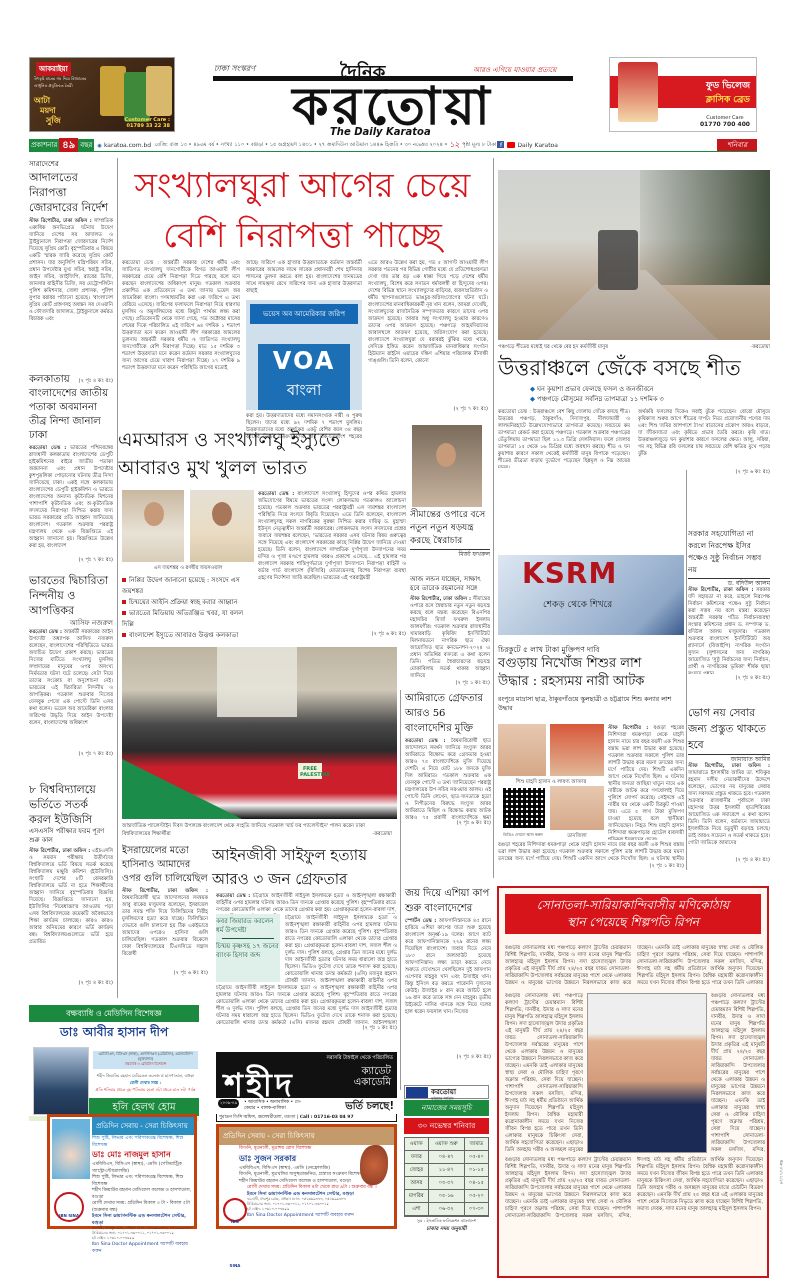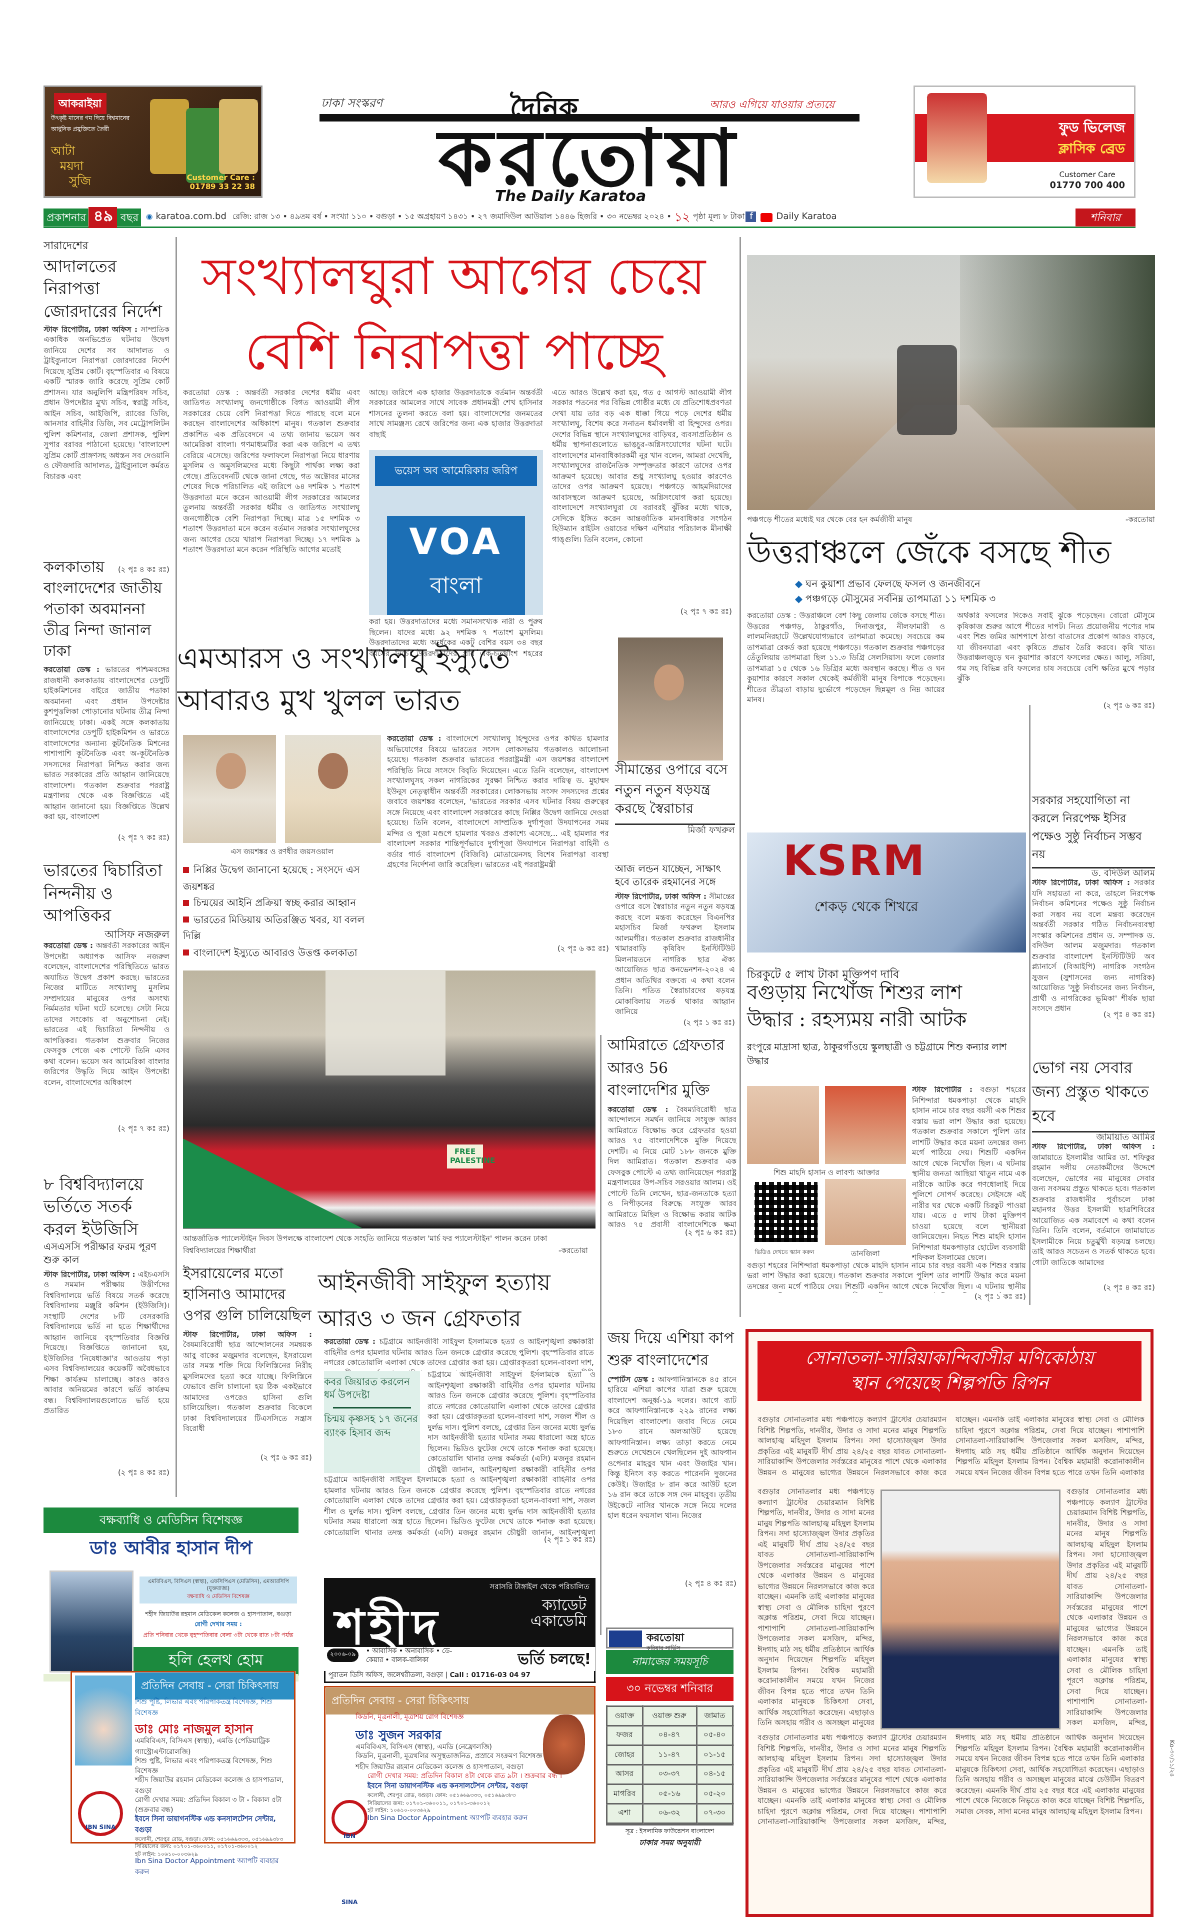--- a/index.html
+++ b/index.html
@@ -3,21 +3,21 @@
 <meta charset="utf-8">
 <style>
 *{box-sizing:border-box;margin:0;padding:0}
 body{width:800px;height:1286px;background:#fff;font-family:"DejaVu Sans",sans-serif;color:#222;position:relative;overflow:hidden}
 .abs{position:absolute}
 .txt{font-size:5px;line-height:7px;color:#333;text-align:justify;overflow:hidden}
 .hl{font-family:"DejaVu Serif",serif;color:#111}
 .ad-left{left:29px;top:57px;width:146px;height:75px;background:linear-gradient(135deg,#5a3a20,#2c1a0e);border:1px solid #999}
 .ad-left .brand{position:absolute;left:6px;top:4px;background:#c4161c;color:#fff;font-size:7px;padding:1px 3px;font-weight:bold}
 .ad-left .p1{position:absolute;left:4px;top:18px;color:#fff;font-size:4px;width:60px}
-.ad-left .items{position:absolute;left:4px;top:38px;color:#ffd54a;font-size:8px;font-weight:normal;line-height:10px}
+.ad-left .items{position:absolute;left:4px;top:38px;color:#ffd54a;font-size:8px;font-weight:bold;line-height:10px}
 .ad-left .pk{position:absolute;width:26px;height:50px;border-radius:3px}
 .ad-left .cc{position:absolute;right:4px;bottom:3px;color:#ffd54a;font-size:5px;text-align:right;font-weight:bold}
 .ad-right{left:609px;top:57px;width:148px;height:75px;background:#fff;border:1px solid #bbb}
 .ad-right .band{position:absolute;left:0;top:18px;width:100%;height:32px;background:#d71920}
 .ad-right .t1{position:absolute;right:6px;top:20px;color:#fff;font-size:9px;font-weight:bold}
 .ad-right .t2{position:absolute;right:6px;top:34px;color:#ffe14a;font-size:9px;font-weight:bold}
 .ad-right .bread{position:absolute;left:8px;top:4px;width:40px;height:60px;background:linear-gradient(#e14;#f4d8a8);background:linear-gradient(#c33,#f4d8a8);border-radius:3px}
 .ad-right .cc{position:absolute;right:6px;bottom:4px;font-size:5px;color:#222;text-align:center}
 .mast-edition{left:214px;top:62px;font-size:8px;color:#333;font-style:italic}
 .mast-dainik{left:340px;top:58px;font-size:18px;font-weight:bold;color:#111}
@@ -61,21 +61,21 @@
 .ad-ripon .hd{margin:6px;background:#d7141a;color:#fff;text-align:center;font-size:12px;line-height:17px;padding:3px 0;font-family:"DejaVu Serif",serif;font-style:italic}
 .ad-ripon .photo{position:absolute;left:88px;top:105px;width:120px;height:160px;background:linear-gradient(#eee 0,#eee 25%,#e0b091 30%,#d49d7c 55%,#1a2a55 70%,#1a2a55 100%);border:1px solid #999}
 .hhome{left:29px;top:1005px;width:170px;height:102px}
 .hhome .t1{background:#1c8a3e;color:#fff;font-size:8px;text-align:center;padding:2px 0}
 .hhome .t2{color:#1a3e8f;font-size:12px;font-weight:bold;text-align:center;padding:1px 0}
 .hhome .box{position:absolute;left:4px;top:42px;width:56px;height:68px;background:linear-gradient(#b2c6dc,#2a4668 65%,#1f3350);border:1px solid #ccc}
 .hhome .info{position:absolute;left:64px;top:46px;width:105px;height:18px;background:#c9e3f2;font-size:3.5px;padding:1px;text-align:center;color:#333}
 .hhome .tm{position:absolute;left:64px;top:68px;width:105px;font-size:4px;text-align:center;color:#c4161c}
 .hhome .t3{position:absolute;left:60px;top:93px;width:110px;background:#1c8a3e;color:#fff;font-size:10px;text-align:center;padding:1px 0}
 .hhome .addr{position:absolute;left:0;top:111px;width:170px;font-size:3.5px;background:#e6f0d5;color:#333;text-align:center}
-.ad-doc{top:1114px;height:115px;border:1px solid #c2410c;background:#fff}
+.ad-doc{top:1114px;height:115px;border:3px solid #c2410c;background:#fff}
 .ad-doc .hd{font-size:7px;padding:3px 4px}
 .ad-doc .line{font-size:4.6px;line-height:6.5px;padding-left:42px;color:#333}
 .ad-doc .name{font-size:8px;font-weight:bold;padding-left:42px}
 .ibn{position:absolute;left:4px;bottom:4px;width:30px;height:30px;border-radius:50%;border:2px solid #c4161c;font-size:4px;color:#1a3e8f;text-align:center;line-height:44px;font-weight:bold}
 .shaheed{left:216px;top:1052px;width:181px;height:62px;background:#111;color:#fff}
 .shaheed .big{position:absolute;left:8px;top:8px;font-size:32px;font-weight:bold;font-family:"DejaVu Serif",serif;letter-spacing:3px}
 .shaheed .top{position:absolute;right:4px;top:2px;font-size:5px}
 .shaheed .cadet{position:absolute;right:6px;top:13px;font-size:10px;line-height:11px;text-align:right}
 .shaheed .bar{position:absolute;left:0;bottom:0;width:100%;height:16px;background:#fff;color:#111;font-size:4.5px}
 .prayer{left:404px;top:1100px;width:85px;height:135px}

